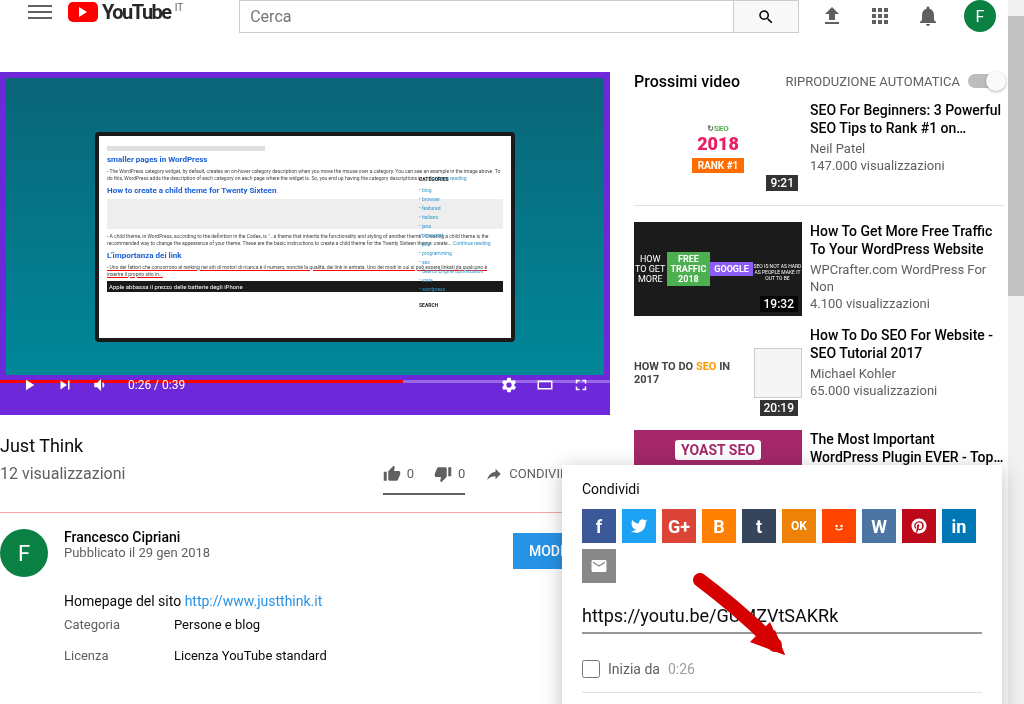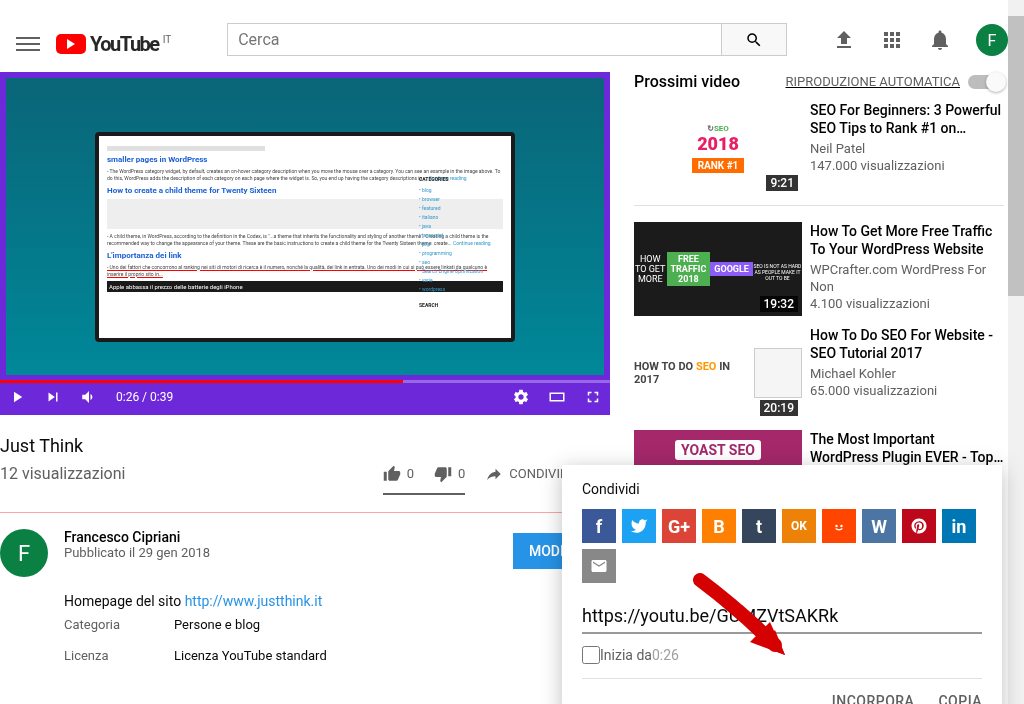--- a/index.html
+++ b/index.html
@@ -1,19 +1,19 @@
 <!DOCTYPE html>
 <html><head>
 <meta charset="utf-8">
 <style>
 * { margin: 0; padding: 0; box-sizing: border-box; font-family: Roboto, Arial, sans-serif; }
 body { background: #fff; width: 1024px; height: 704px; overflow: hidden; position: relative; }
 
 
-.header { display: flex; align-items: flex-end; height: 56px; padding: 0 16px; gap: 16px; }
+.header { display: flex; align-items: flex-start; height: 56px; padding: 0 28px; gap: 16px; }
 .hamburger { width: 24px; height: 24px; display: flex; flex-direction: column; justify-content: center; gap: 4px; cursor: pointer; }
 .hamburger span { height: 2px; background: #606060; }
 .logo-group { display: flex; align-items: flex-start; }
 .yt-logo { display: flex; align-items: center; gap: 2px; }
 .yt-icon { width: 30px; height: 20px; background: #ff0000; border-radius: 5px; display: flex; align-items: center; justify-content: center; }
 .yt-play { width: 0; height: 0; border-left: 8px solid #fff; border-top: 5px solid transparent; border-bottom: 5px solid transparent; }
 .yt-text { font-weight: 700; font-size: 20px; letter-spacing: -1.5px; margin-left: 2px; color: #282828;}
 .yt-it { font-size: 10px; color: #606060; margin-left: 4px; margin-top: 2px;}
 .search-wrap { flex: 1; display: flex; max-width: 560px; margin-left: 40px;}
 .search-input { flex: 1; border: 1px solid #ccc; padding: 6px 10px; font-size: 16px; background: #fff; outline: none; }
@@ -29,21 +29,21 @@
 
 .video-player { width: 610px; height: 343px; background: #6d28d9; position: relative; }
 .video-content { position: absolute; top: 6px; left: 6px; right: 6px; bottom: 40px; background: linear-gradient(#0a6578,#089); display: flex; align-items: center; justify-content: center; }
 .browser-mock { width: 420px; height: 210px; background: #fff; border: 4px solid #1a1a1a; border-radius: 4px; padding: 8px; font-size: 6px; color: #333; overflow: hidden; position: relative; top: 10px;}
 .browser-mock .bm-line { height: 5px; background: #e0e0e0; margin: 2px 0; }
 .bm-head1 { color: #1a5fd6; font-weight: 700; font-size: 8px; margin: 4px 0;}
 .bm-para { font-size: 5px; color: #444; line-height: 1.4; margin: 3px 0;}
 .bm-col { position: absolute; right: 12px; top: 40px; width: 80px; font-size: 5px; color: #3a7;}
 .progress-bar { position: absolute; bottom: 32px; left: 0; right: 0; height: 3px; background: rgba(255,255,255,0.3); }
 .progress-red { height: 100%; width: 66%; background: #ff0000; }
-.controls { position: absolute; bottom: 0; left: 0; right: 0; height: 36px; display: flex; align-items: center; padding: 0 8px; color: #fff; gap: 18px; }
+.controls { position: absolute; bottom: 12px; left: 0; right: 0; height: 36px; display: flex; align-items: center; padding: 0 20px; color: #fff; gap: 18px; }
 .controls .time { font-size: 12px; }
 .controls .spacer { flex: 1; }
 
 
 .video-title { font-size: 18px; font-weight: 400; padding: 20px 0 8px; color: #0a0a0a;}
 .video-meta-row { display: flex; align-items: center; border-bottom: 1px solid #fca5a5; padding-bottom: 29px;}
 .view-count { color: #606060; font-size: 16px; }
 .actions { display: flex; align-items: center; gap: 20px; margin-left: auto; color: #606060; font-size: 13px; }
 .action-btn { display: flex; align-items: center; gap: 6px; cursor: pointer; }
 .actions-underline { border-bottom: 2px solid #606060; padding-bottom: 10px; margin-bottom: -12px;}
@@ -78,33 +78,33 @@
 .rec-views { color: #606060; font-size: 13px;}
 
 
 .t2018 { background: #fff; flex-direction: column; font-weight: 700; }
 .t2018 .yr { color: #e91e63; font-size: 18px; font-weight: 900;}
 .t2018 .rnk { background: #ff6d00; color: #fff; font-size: 10px; padding: 2px 6px; margin-top: 4px;}
 .tfree { background: #1b1b1b; color: #fff; font-size: 9px; text-align: center; }
 .tfree .box { background: #4caf50; padding: 2px 4px; margin: 2px auto; font-weight: 700;}
 .tseo { background: #fff; font-size: 11px; color: #444; font-weight: 700;}
 .tyoast { background: #a4286a; color: #fff; font-weight: 700; font-size: 14px;}
-.autoplay-wrap { display: flex; align-items: center; gap: 8px; text-decoration: underline;}
+.autoplay-wrap { display: flex; align-items: flex-start; gap: 8px;}
 
 
 .share-popup { position: absolute; right: 22px; top: 465px; width: 440px; background: #fff; box-shadow: 0 4px 20px rgba(0,0,0,0.25); padding: 16px 20px 12px; z-index: 100;}
 .share-title { font-size: 14px; margin-bottom: 12px; color: #0a0a0a;}
 .share-icons { display: flex; gap: 6px; margin-bottom: 16px; flex-wrap: wrap;}
 .share-icon { width: 34px; height: 34px; display: flex; align-items: center; justify-content: center; color: #fff; font-size: 18px; font-weight: 700; cursor: pointer;}
 .si-fb { background: #3b5998;} .si-tw { background: #1da1f2;} .si-gp { background: #db4437;}
 .si-bl { background: #ff8000;} .si-tb { background: #35465c;} .si-ok { background: #ee8208;}
 .si-rd { background: #ff4500;} .si-vk { background: #4c75a3;} .si-pn { background: #bd081c;}
 .si-ln { background: #0077b5;} .si-em { background: #888;}
 .share-url { width: 100%; border: none; border-bottom: 2px solid rgba(0,0,0,0.4); padding: 6px 0; font-size: 18px; outline: none; background: transparent; color: #0a0a0a;}
-.start-row { display: flex; align-items: center; margin-top: 12px; padding-bottom: 14px; border-bottom: 1px solid #e0e0e0; color: #606060; font-size: 14px;}
+.start-row { display: flex; align-items: center; gap: 8px; margin-top: 26px; padding-bottom: 14px; border-bottom: 1px solid #e0e0e0; color: #606060; font-size: 14px;}
 .start-row input[type=checkbox] { width: 18px; height: 18px;}
 .start-time { color: #9e9e9e;}
 .share-actions { display: flex; justify-content: flex-end; gap: 24px; margin-top: 14px;}
 .share-action { color: #606060; font-size: 14px; font-weight: 500; letter-spacing: 0.5px; cursor: pointer;}
 
 
 .red-arrow { position: absolute; z-index: 101; pointer-events: none;}
 
 
 .scrollbar { position: absolute; right: 0; top: 0; width: 16px; height: 704px; background: #f1f1f1;}

